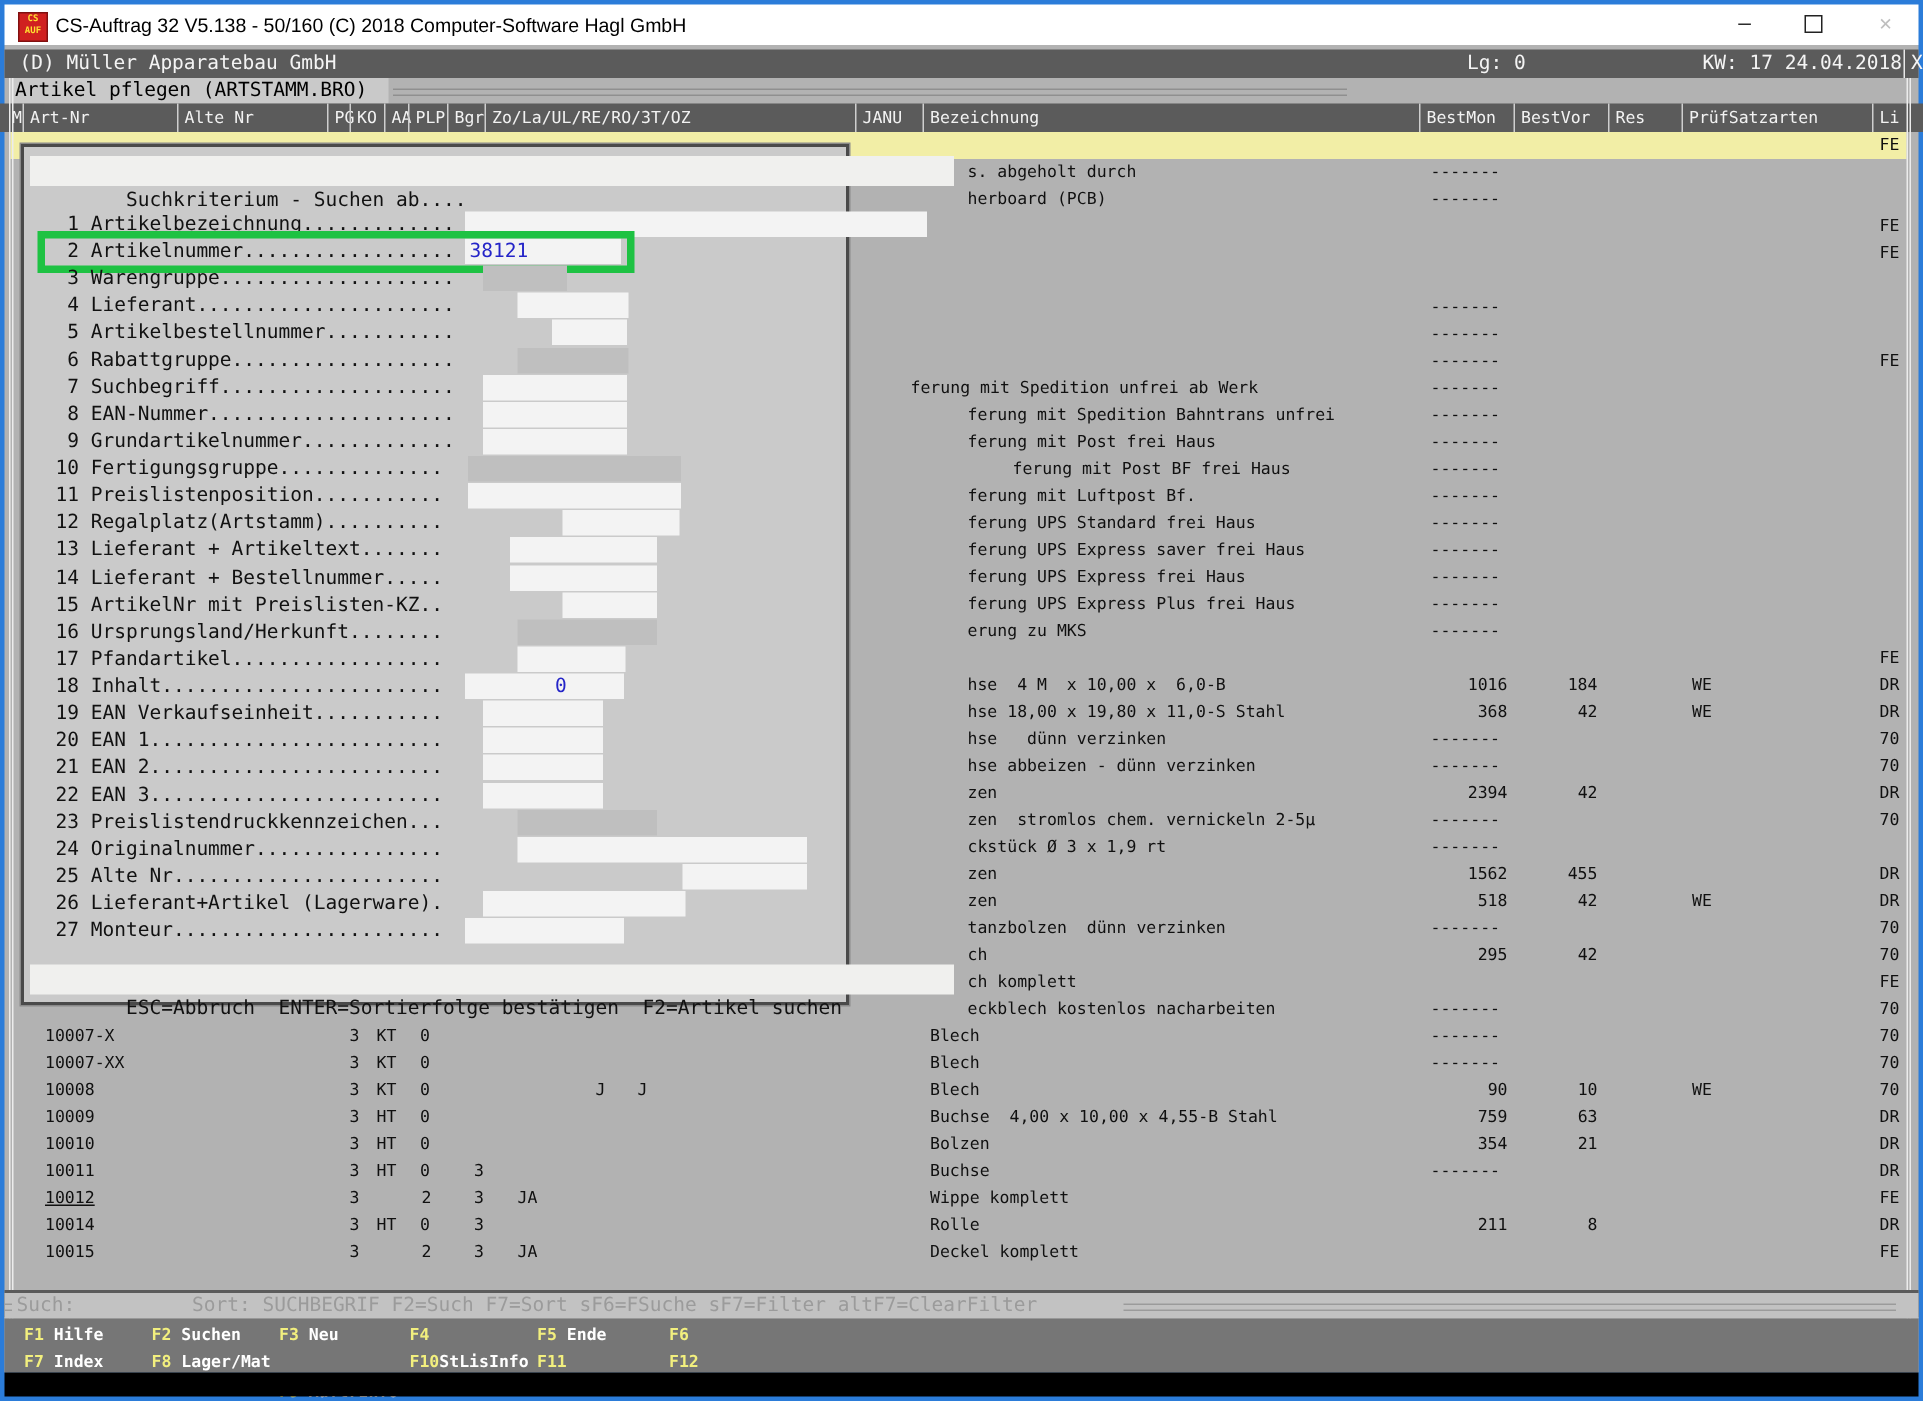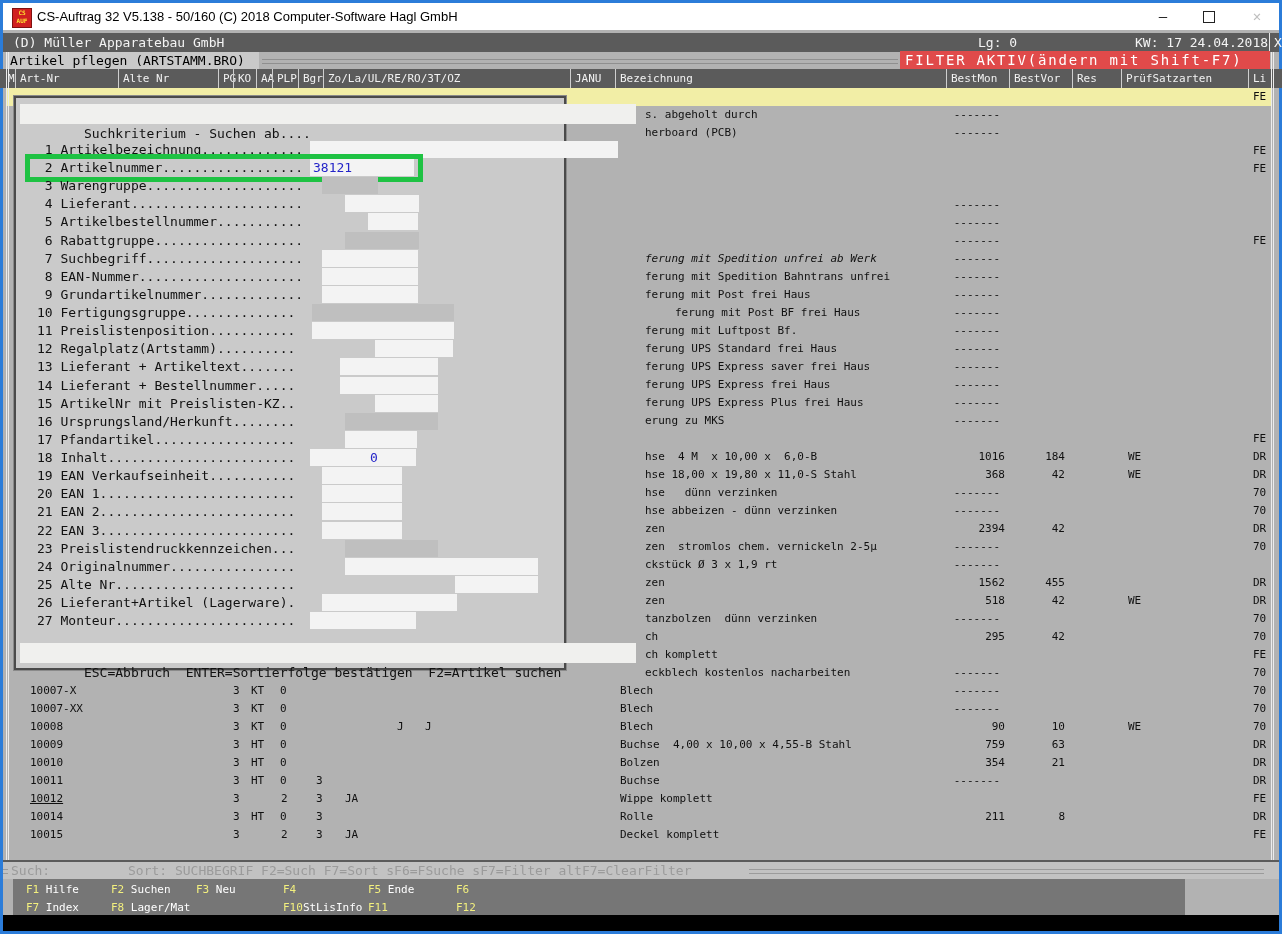--- a/index.html
+++ b/index.html
@@ -39,21 +39,21 @@
   .tcell{position:absolute;top:0;color:#101010;white-space:pre;}
   
   .vline{top:52px;height:827px;width:0;border-left:3px double #ececec;}
   .vline.l{left:6px;} .vline.r{left:1271px;}
   
   .statusbar{left:3px;top:860px;width:1276px;height:18px;background:#5b5b5b;color:#f4f4f4;
              font-size:10px;line-height:18px;}
   .suchbar{left:3px;top:862px;width:1276px;height:17px;background:#c2c2c2;color:#9b9b9b;
            font-size:13px;line-height:17px;}
   .suchline{top:869px;height:3px;border-top:1px solid #9b9b9b;border-bottom:1px solid #9b9b9b;}
-  .fkeybar{left:13px;top:879px;width:1172px;height:36px;background:#767676;font-size:11px;}
+  .fkeybar{left:3px;top:879px;width:1276px;height:36px;background:#767676;font-size:11px;font-weight:bold;}
   .fkrow{position:absolute;left:0;width:1276px;height:18px;line-height:18px;}
   .fk{position:absolute;top:0;white-space:pre;}
   .fknum{color:#f2ef7e;} .fklbl{color:#ffffff;}
   .navarrows{position:absolute;right:8px;top:0;color:#f4f4f4;letter-spacing:1px;}
   
   .dialog{left:14px;top:96px;width:552px;height:574px;background:#cacaca;
           border:2px solid #4a4a4a;box-sizing:border-box;box-shadow:0 0 0 1px #8a8a8a;
           font-size:13px;}
   .dstrip{position:absolute;left:4px;width:616px;height:20px;background:#f0f0ee;color:#111;
           line-height:20px;white-space:pre;}
@@ -87,23 +87,20 @@
     <span class="abs" style="left:975px">Lg: 0</span>
     <span class="abs" style="left:1132px">KW: 17 24.04.2018</span>
     <span class="abs" style="left:1266px;width:1px;height:19px;background:#e8e8e8;"></span>
     <span class="abs" style="left:1271px">X</span>
   </div>
 
   <div class="abs modepatch">
     <span style="padding-left:3px">Artikel pflegen (ARTSTAMM.BRO)</span>
   </div>
   <div class="abs modeline"></div>
-  <div class="abs redbadge">
-    <span style="padding-left:5px">FILTER AKTIV(ändern mit Shift-F7)</span>
-  </div>
 
   <div class="abs thead" id="thead">
       <span class="hcell" style="left: 8px;">M</span>
       <span class="hcell sep" style="left: 15px;">Art-Nr</span>
       <span class="hcell sep" style="left: 118px;">Alte Nr</span>
       <span class="hcell sep" style="left: 218px;">PG</span>
       <span class="hcell sep" style="left: 233px;">KO</span>
       <span class="hcell sep" style="left: 256px;">AA</span>
       <span class="hcell sep" style="left: 272px;">PLP</span>
       <span class="hcell sep" style="left: 298px;">Bgr</span>
@@ -140,21 +137,21 @@
         <span class="tcell" style="right: 271px;">-------</span>
       </div>
       <div class="trow" style="top: 126px;">
         <span class="tcell" style="right: 271px;">-------</span>
       </div>
       <div class="trow" style="top: 144px;">
         <span class="tcell" style="right: 271px;">-------</span>
         <span class="tcell" style="left: 1246px;">FE</span>
       </div>
       <div class="trow" style="top: 162px;">
-        <span class="tcell" style="left: 638px; font-style: italic;">ferung mit Spedition unfrei ab Werk</span>
+        <span class="tcell" style="left: 600px;">ferung mit Spedition unfrei ab Werk</span>
         <span class="tcell" style="right: 271px;">-------</span>
       </div>
       <div class="trow" style="top: 180px;">
         <span class="tcell" style="left: 638px;">ferung mit Spedition Bahntrans unfrei</span>
         <span class="tcell" style="right: 271px;">-------</span>
       </div>
       <div class="trow" style="top: 198px;">
         <span class="tcell" style="left: 638px;">ferung mit Post frei Haus</span>
         <span class="tcell" style="right: 271px;">-------</span>
       </div>

